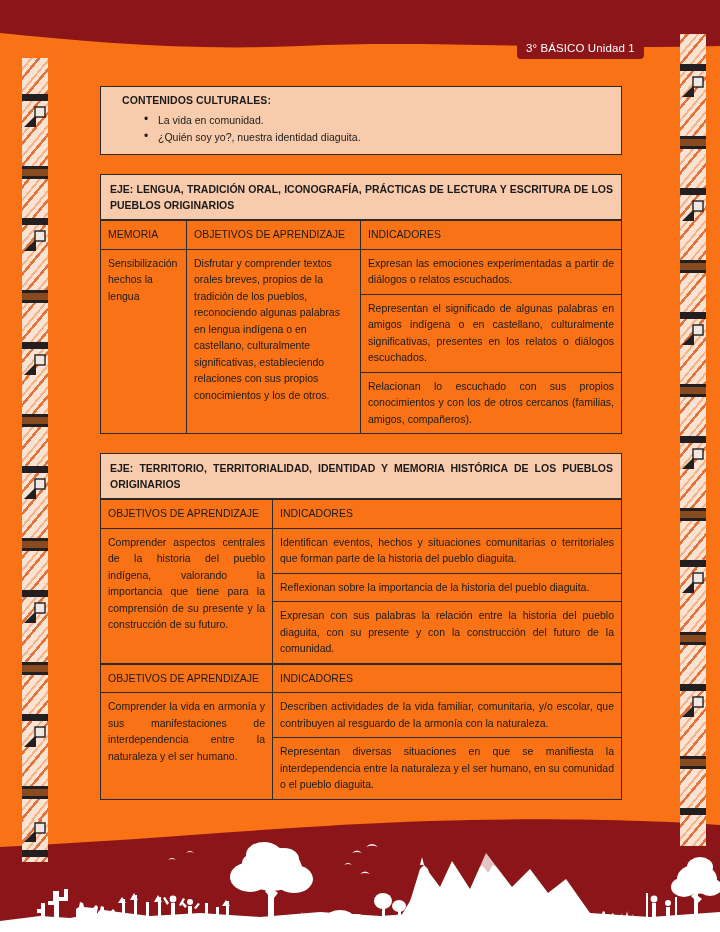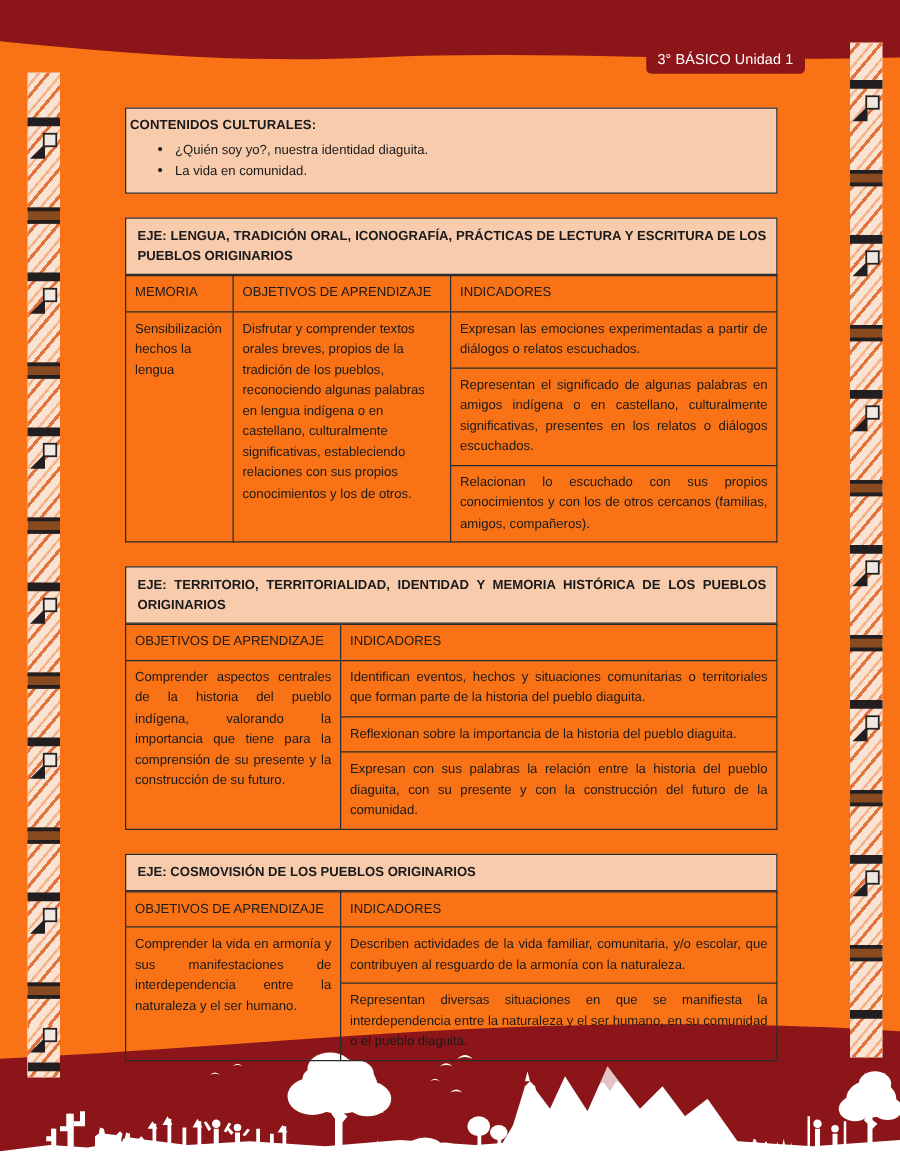--- a/index.html
+++ b/index.html
@@ -115,21 +115,21 @@
     top: 86px;
     width: 522px;
     z-index: 3;
   }
 
   
   .peach-box {
     background: #f8cbac;
     border: 1px solid #2b2b2b;
     box-sizing: border-box;
-    padding: 7px 9px 8px 3px;
+    padding: 7px 9px 8px 21px;
   }
   .peach-box .title {
     font-size: 10.5px;
     font-weight: bold;
     letter-spacing: .1px;
     margin-bottom: 6px;
   }
   .peach-box ul {
     margin: 0 0 0 4px;
     padding: 0 0 0 18px;
@@ -311,22 +311,22 @@
     </div>
     <div class="bar-brown" style="top:722px"></div>
     <div class="bar-dark" style="top:774px"></div>
   </div>
 
   <div class="content">
 
     <div class="peach-box">
       <div class="title">CONTENIDOS CULTURALES:</div>
       <ul>
+        <li>La vida en comunidad.</li>
         <li>¿Quién soy yo?, nuestra identidad diaguita.</li>
-        <li>La vida en comunidad.</li>
       </ul>
     </div>
 
     <div class="eje-bar sep-top">EJE: LENGUA, TRADICIÓN ORAL, ICONOGRAFÍA, PRÁCTICAS DE LECTURA Y ESCRITURA DE LOS PUEBLOS ORIGINARIOS</div>
     <table class="grid">
       <colgroup>
           <col style="width:86px">
           <col style="width:174px">
           <col>
         </colgroup>
@@ -367,21 +367,20 @@
         </tr>
         <tr>
           <td class="justify">Reflexionan sobre la importancia de la historia del pueblo diaguita.</td>
         </tr>
         <tr>
           <td class="justify">Expresan con sus palabras la relación entre la historia del pueblo diaguita, con su presente y con la construcción del futuro de la comunidad.</td>
         </tr>
       </tbody>
     </table>
 
-    <div class="eje-bar sep-top">EJE: COSMOVISIÓN DE LOS PUEBLOS ORIGINARIOS</div>
     <table class="grid">
       <colgroup>
           <col style="width:172px">
           <col>
         </colgroup>
       <tbody>
         <tr>
           <td class="head noborder-top">OBJETIVOS DE APRENDIZAJE</td>
           <td class="head noborder-top">INDICADORES</td>
         </tr>

